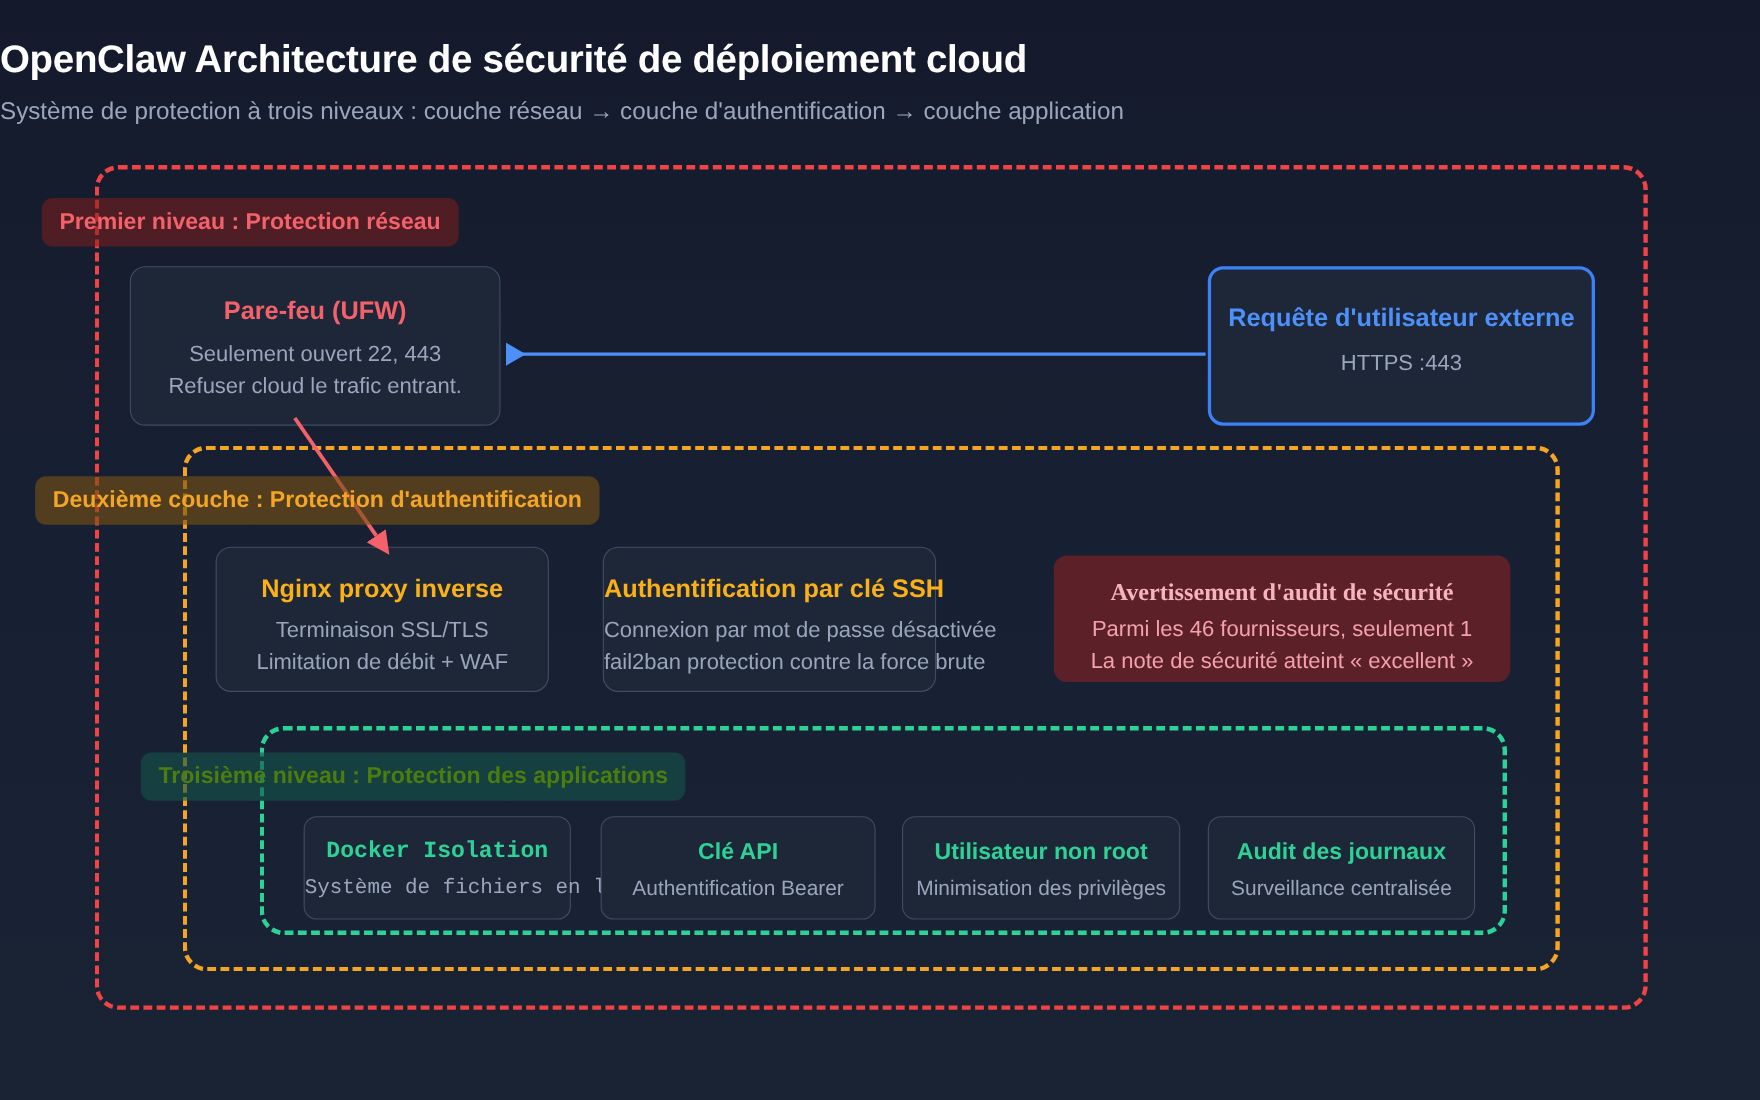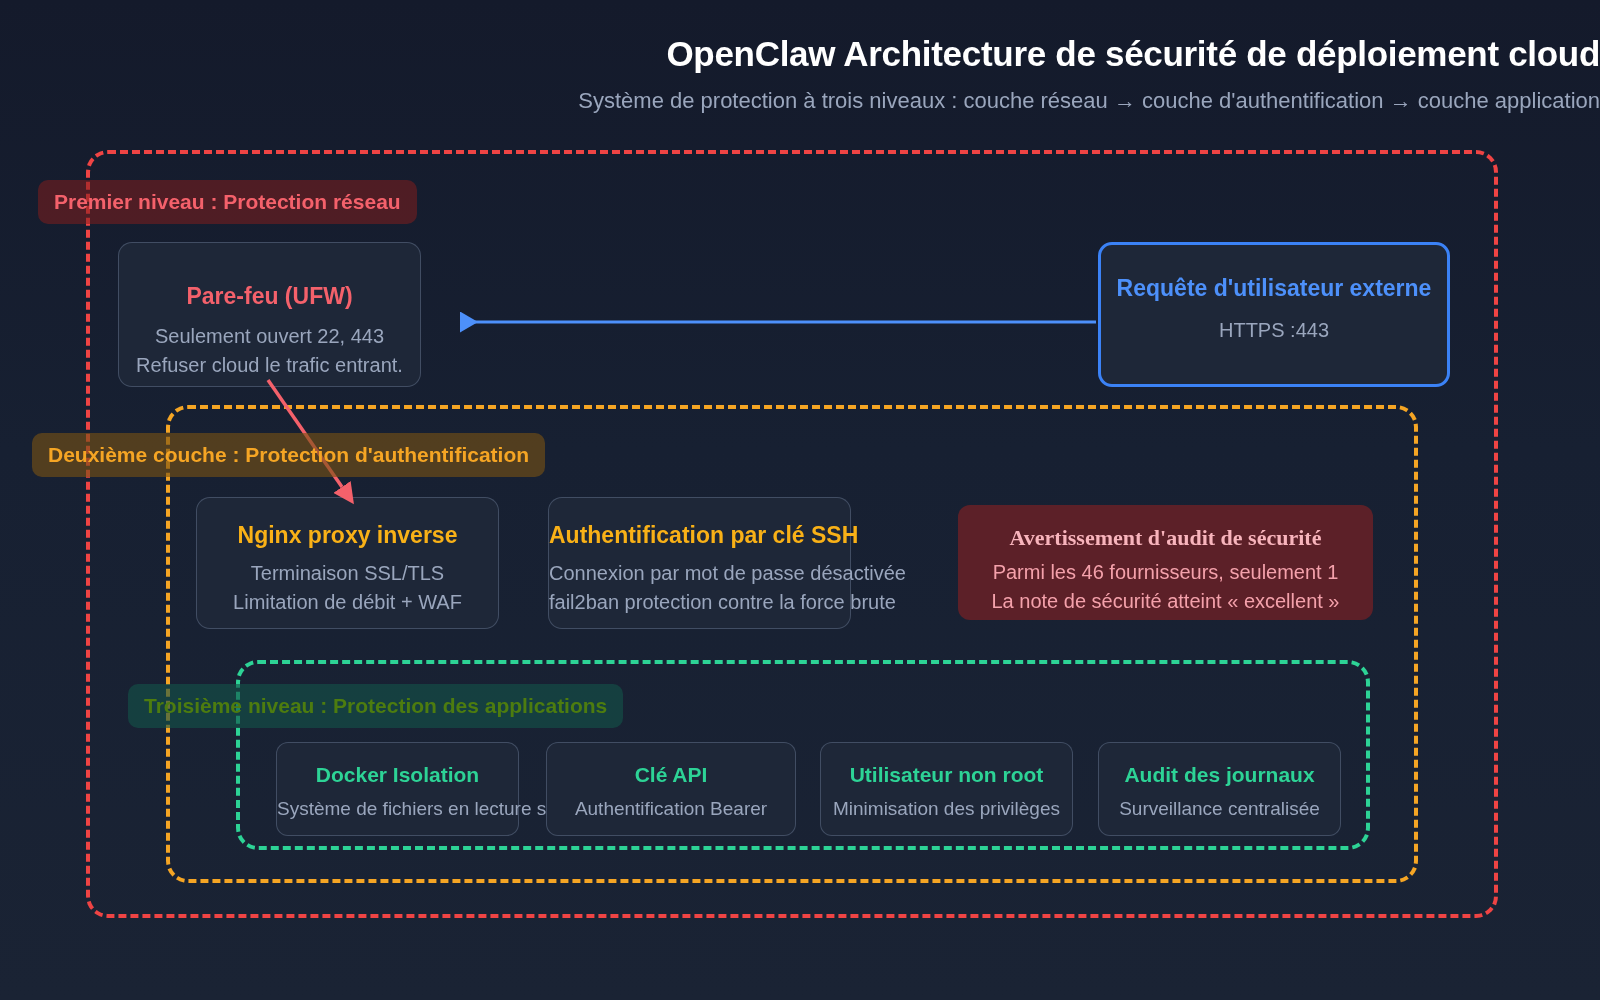--- a/index.html
+++ b/index.html
@@ -10,21 +10,21 @@
     overflow: hidden;
   }
 
   body {
     background: linear-gradient(to bottom, #141a2b 0%, #172032 45%, #1a2334 100%);
     font-family: "Liberation Sans", sans-serif;
     position: relative;
   }
 
   
-  .header { text-align: right; padding-top: 34px; }
+  .header { text-align: left; padding-top: 34px; }
 
   .page-title {
     font-size: 35px;
     font-weight: bold;
     color: #ffffff;
     letter-spacing: -0.3px;
   }
 
   .page-subtitle {
     margin-top: 14px;
@@ -116,23 +116,23 @@
     font-size: 20px;
     color: #9aa6bd;
     white-space: nowrap;
     line-height: 1.45;
   }
 
   
   #card-firewall {
     left: 118px;
     top: 242px;
-    width: 303px;
+    width: 337px;
     height: 145px;
-    padding-top: 40px;
+    padding-top: 26px;
   }
   #card-firewall .card-title { color: #f4616b; margin-bottom: 12px; }
 
   
   #card-external {
     left: 1098px;
     top: 242px;
     width: 352px;
     height: 145px;
     border: 3px solid #3b82f6;
@@ -187,21 +187,21 @@
     padding-top: 20px;
     z-index: 4;
   }
   .mini-card .card-title {
     color: #2dd396;
     font-size: 21px;
     margin-bottom: 8px;
   }
   .mini-card .card-desc { font-size: 19px; }
 
-  #card-docker { left: 276px; width: 243px; }
+  #card-docker { left: 276px; width: 243px; font-family: Liberation Mono, monospace; }
   #card-apikey { left: 546px; width: 250px; }
   #card-nonroot { left: 820px; width: 253px; }
   #card-logs { left: 1098px; width: 243px; }
 
   
   .arrow-svg {
     position: absolute;
     left: 0;
     top: 0;
     width: 1600px;

